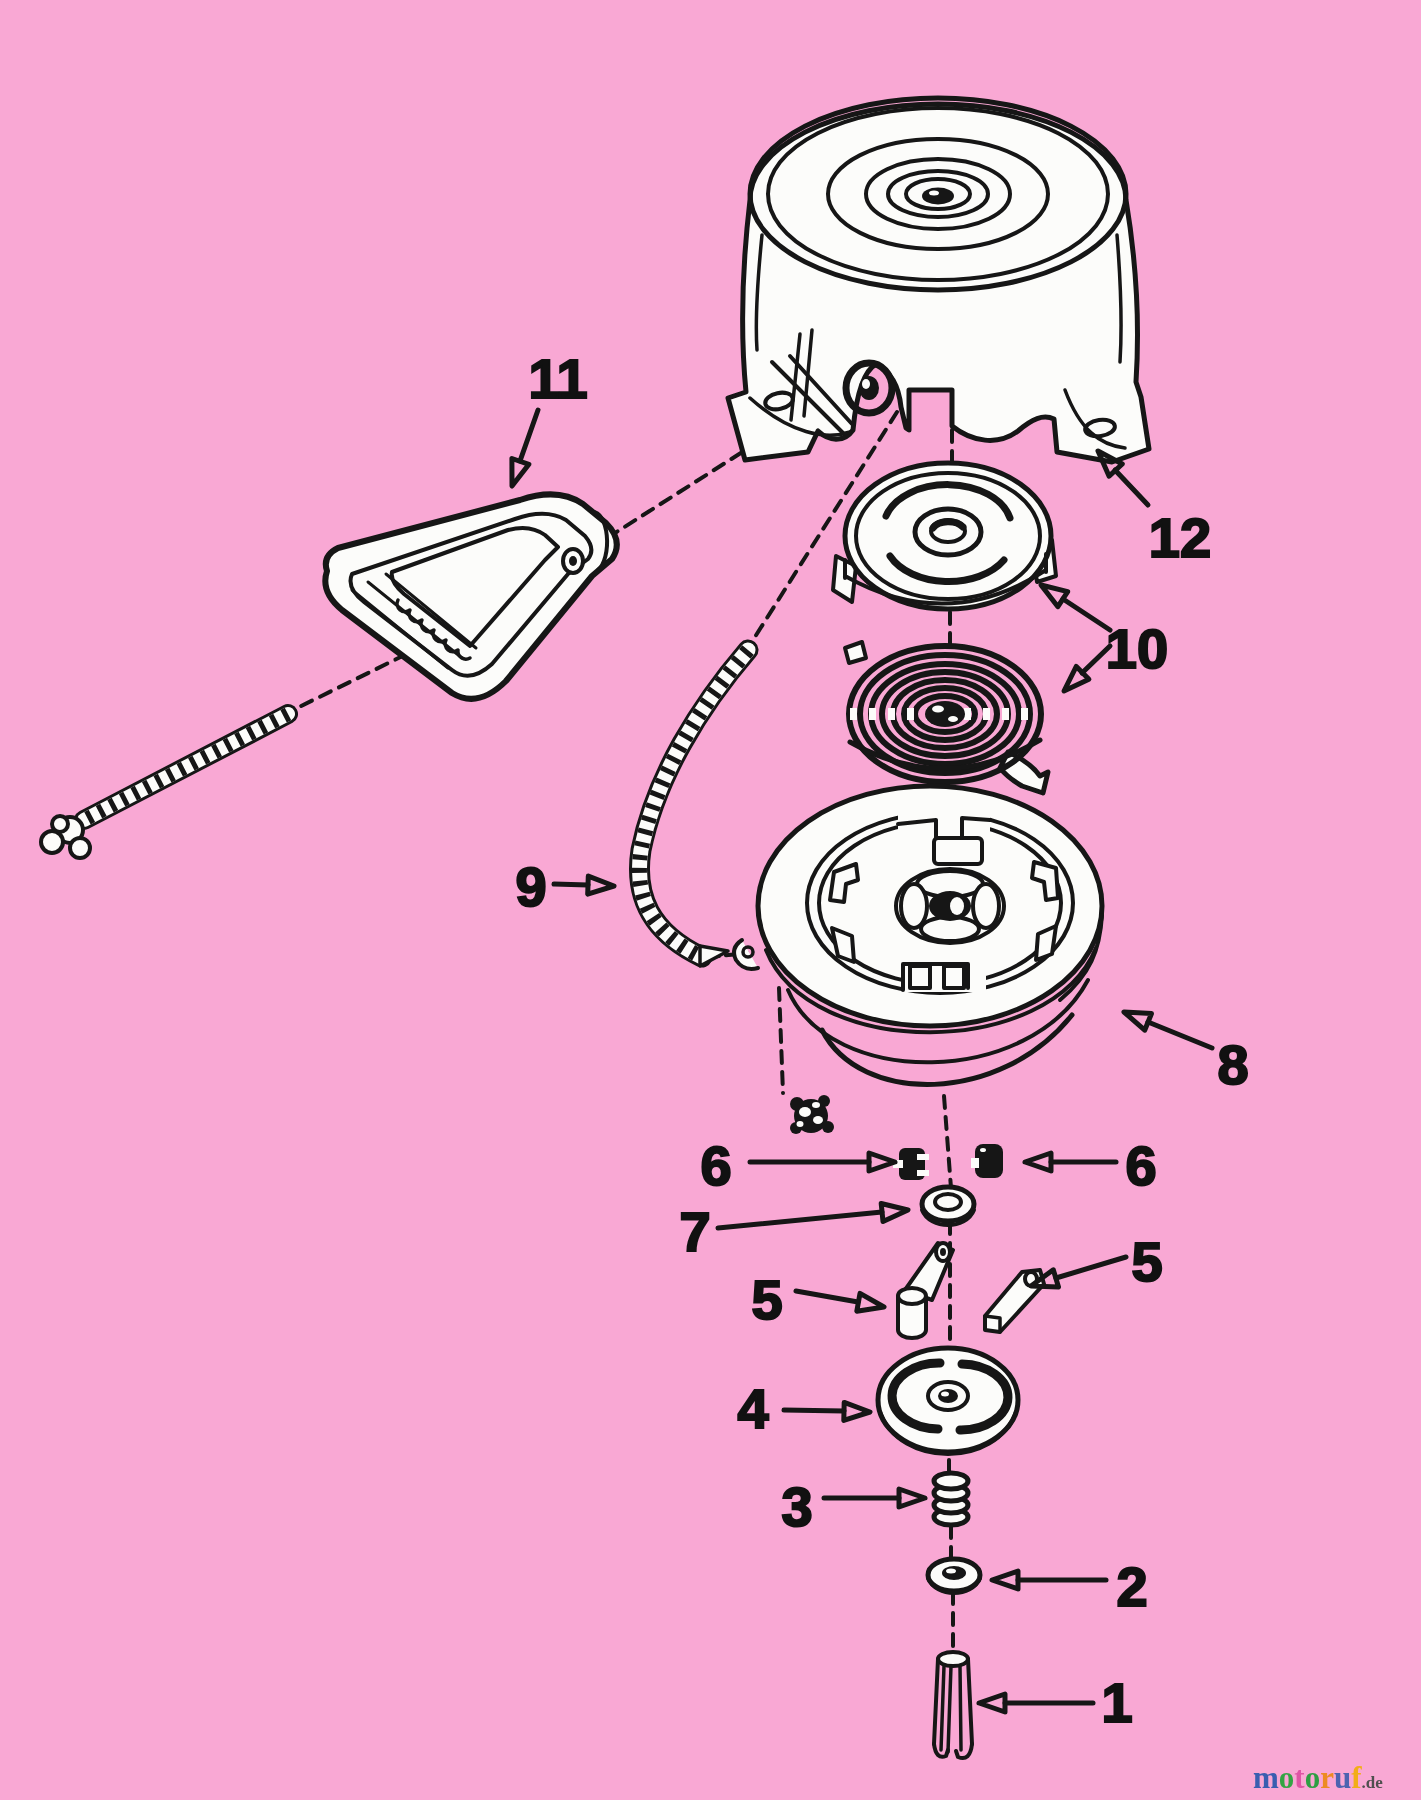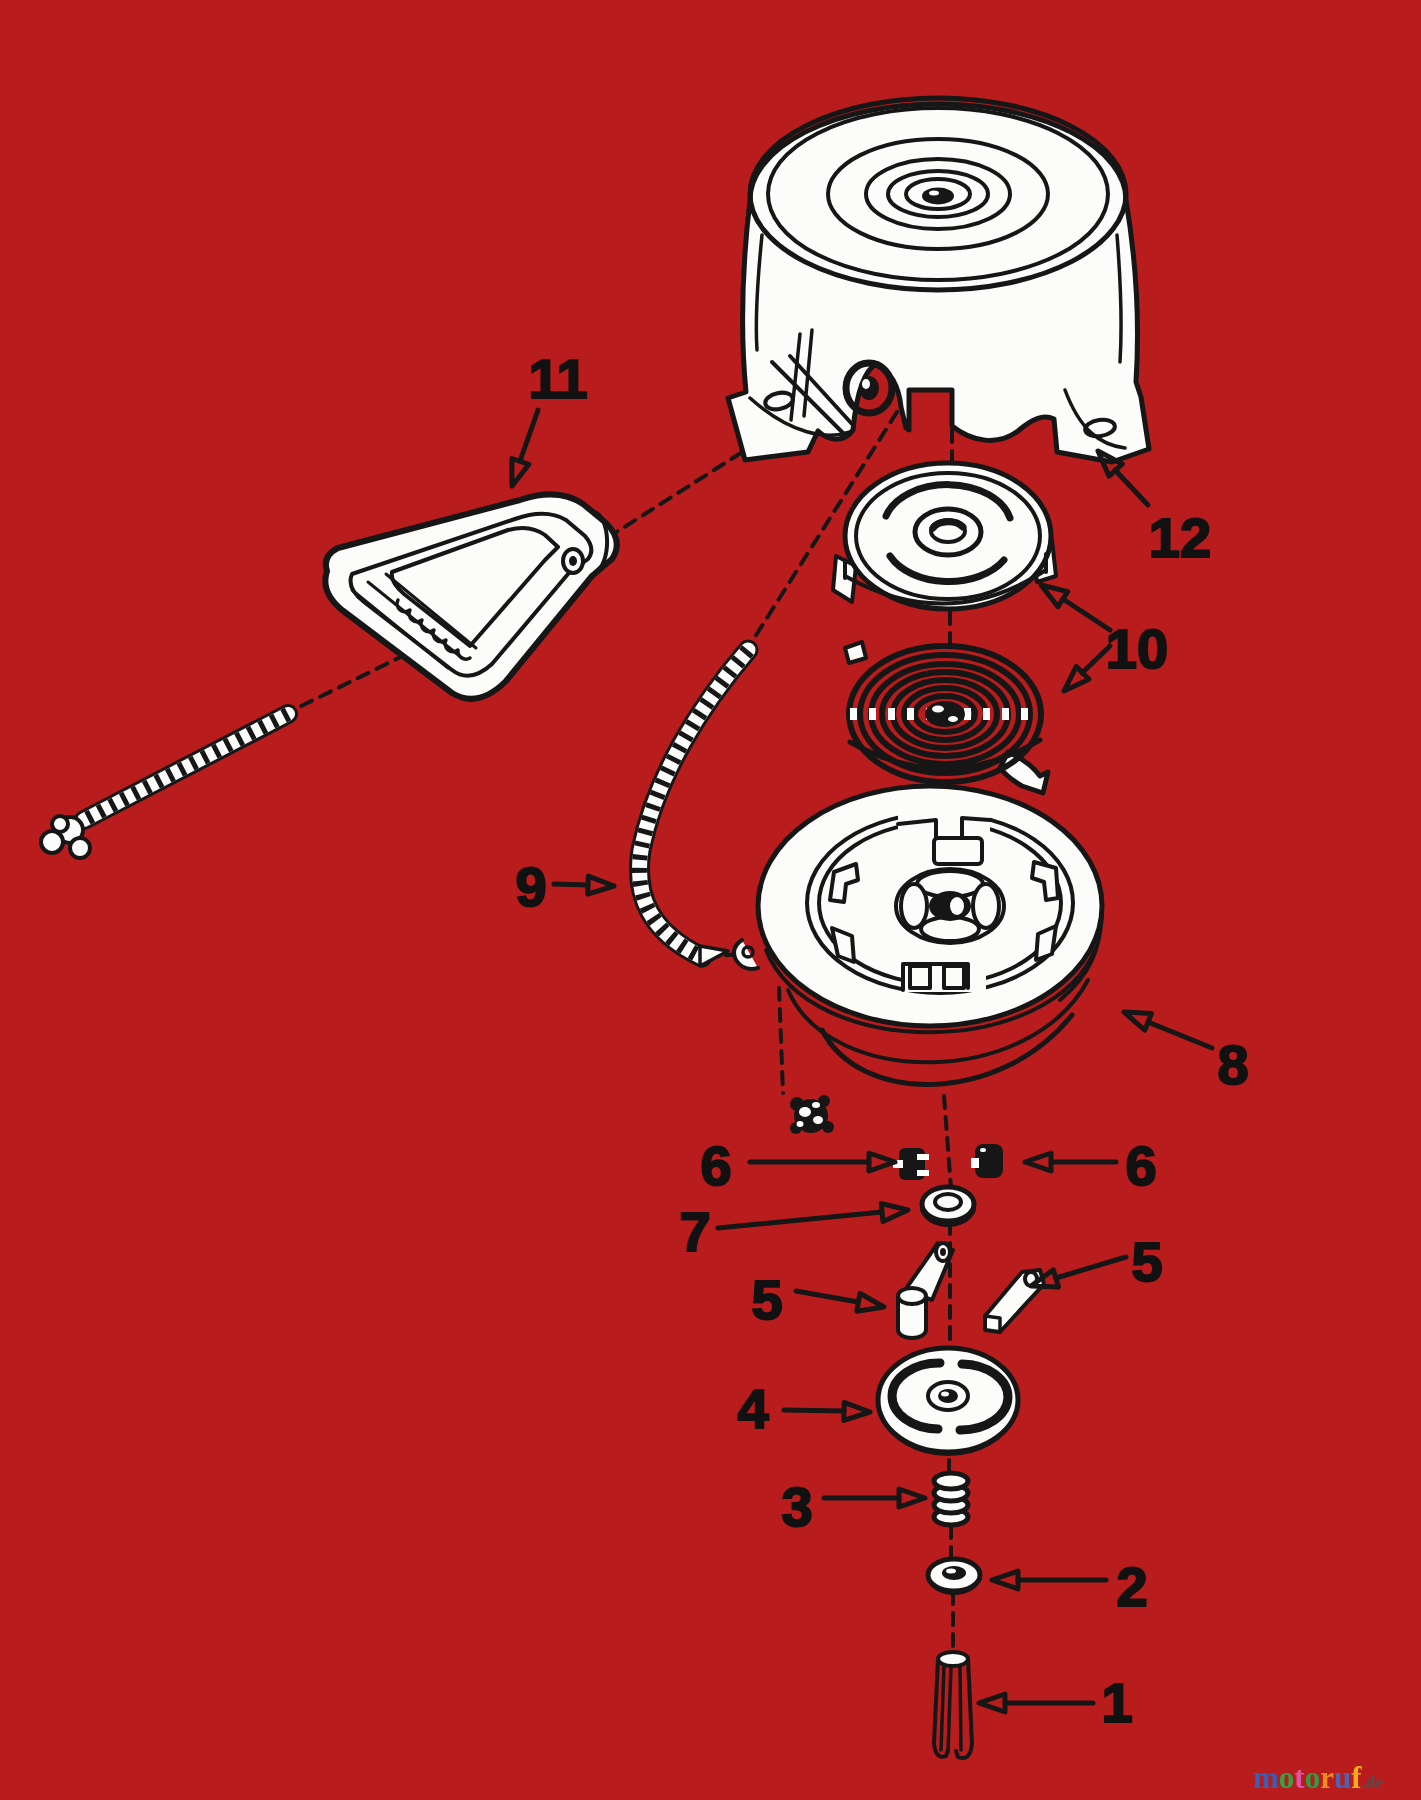--- a/index.html
+++ b/index.html
@@ -1,16 +1,16 @@
 <!DOCTYPE html>
 <html><head>
 <meta charset="utf-8">
 <style>
   html,body{margin:0;padding:0;background:#e8e8e8;}
-  .canvas{position:relative;width:1421px;height:1800px;background:#b91c1c;overflow:hidden;
+  .canvas{position:relative;width:1421px;height:1800px;background:#f9a8d4;overflow:hidden;
           font-family:"Liberation Sans",sans-serif;}
   svg{position:absolute;left:0;top:0;}
   .ink{stroke:#161616;fill:none;stroke-linecap:round;stroke-linejoin:round;}
   .fillw{fill:#fcfcfa;}
   .callout-num{font-family:"Liberation Sans",sans-serif;font-weight:700;font-size:56px;
                fill:#111;stroke:#111;stroke-width:2.2px;}
   .logo-main{font-family:"Liberation Serif",serif;font-weight:bold;font-size:31px;}
   .logo-suffix{font-family:"Liberation Serif",serif;font-weight:bold;font-size:17px;}
 </style>
 </head>

